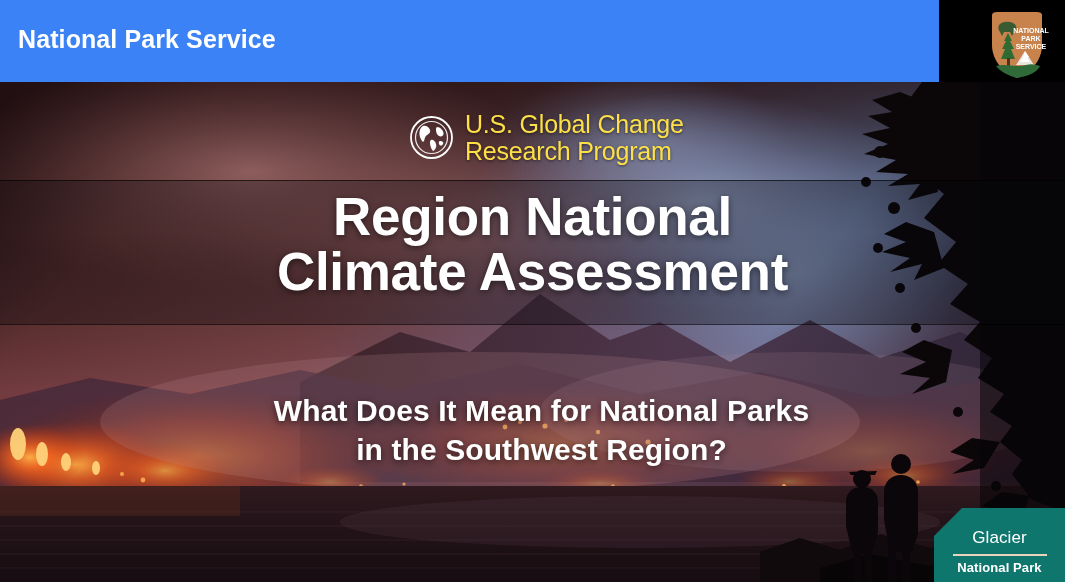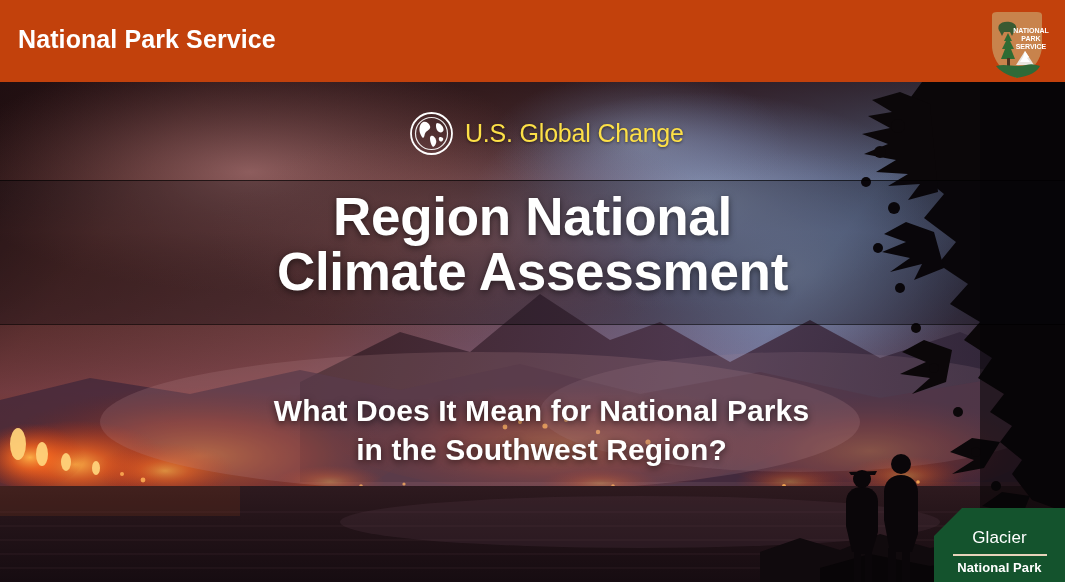--- a/index.html
+++ b/index.html
@@ -5,22 +5,22 @@
   * { margin:0; padding:0; box-sizing:border-box; }
   html, body { background:#000; }
   body {
     width:1065px; height:582px;
     font-family:"Liberation Sans", sans-serif;
     overflow:hidden; position:relative;
   }
 
   
   .header {
-    position:absolute; left:0; top:0; width:1065px; height:82px;
-    background:#c2410c; z-index:40;
+    position:absolute; left:0; top:0; width:939px; height:82px;
+    background:#3b82f6; z-index:40;
   }
   .header-title {
     position:absolute; left:18px; top:25px;
     color:#fff; font-size:25px; font-weight:bold;
     letter-spacing:.1px;
   }
   .nps-arrowhead {
     position:absolute; left:982px; top:9px; width:70px; height:72px;
   }
 
@@ -71,21 +71,21 @@
     color:#fff; font-size:30px; font-weight:bold;
     line-height:1.29; letter-spacing:.1px;
     text-shadow:0 2px 7px rgba(0,0,0,.6);
     margin-left:9px;
   }
   .subtitle .l2 { display:block; }
 
   
   .park-card {
     position:absolute; left:934px; top:508px; width:131px; height:74px;
-    background:#14532d; z-index:30;
+    background:#0f766e; z-index:30;
     clip-path:polygon(28px 0, 131px 0, 131px 74px, 0 74px, 0 28px);
     text-align:center;
   }
   .park-name {
     color:#fff; font-size:17px; font-weight:400;
     margin-top:20px; letter-spacing:.1px;
   }
   .park-divider {
     width:94px; height:2px; background:#e8d3bb;
     margin:6px auto 0;
@@ -283,20 +283,21 @@
                C15,23 16,26 14,27 C12,25 10,21 10.5,17 C11,14 12,12 14,11 Z"></path>
       <path d="M22,25 C24,24 26,26 27,29 C28,32 26,35 24,36
                C22,34 21,30 21,28 C21,26.5 21,25.5 22,25 Z"></path>
       <path d="M28,12 C31,12 34,15 34.5,18 C35,21 32,22 30,21
                C28,20 27,17 27,15 C27,13.5 27,12.5 28,12 Z"></path>
       <path d="M31,26 C33,26 35,27 34,29 C33,31 31,31 30,29 C29.4,27.6 30,26 31,26 Z"></path>
     </g>
   </svg>
   <div class="usgcrp-text">
     <span>U.S. Global Change</span><br>
+    <span>Research Program</span>
   </div>
 </div>
 
 <h1 class="main-title">
   <span>Region National</span>
   <span class="l2">Climate Assessment</span>
 </h1>
 
 <h2 class="subtitle">
   <span>What Does It Mean for National Parks</span>

